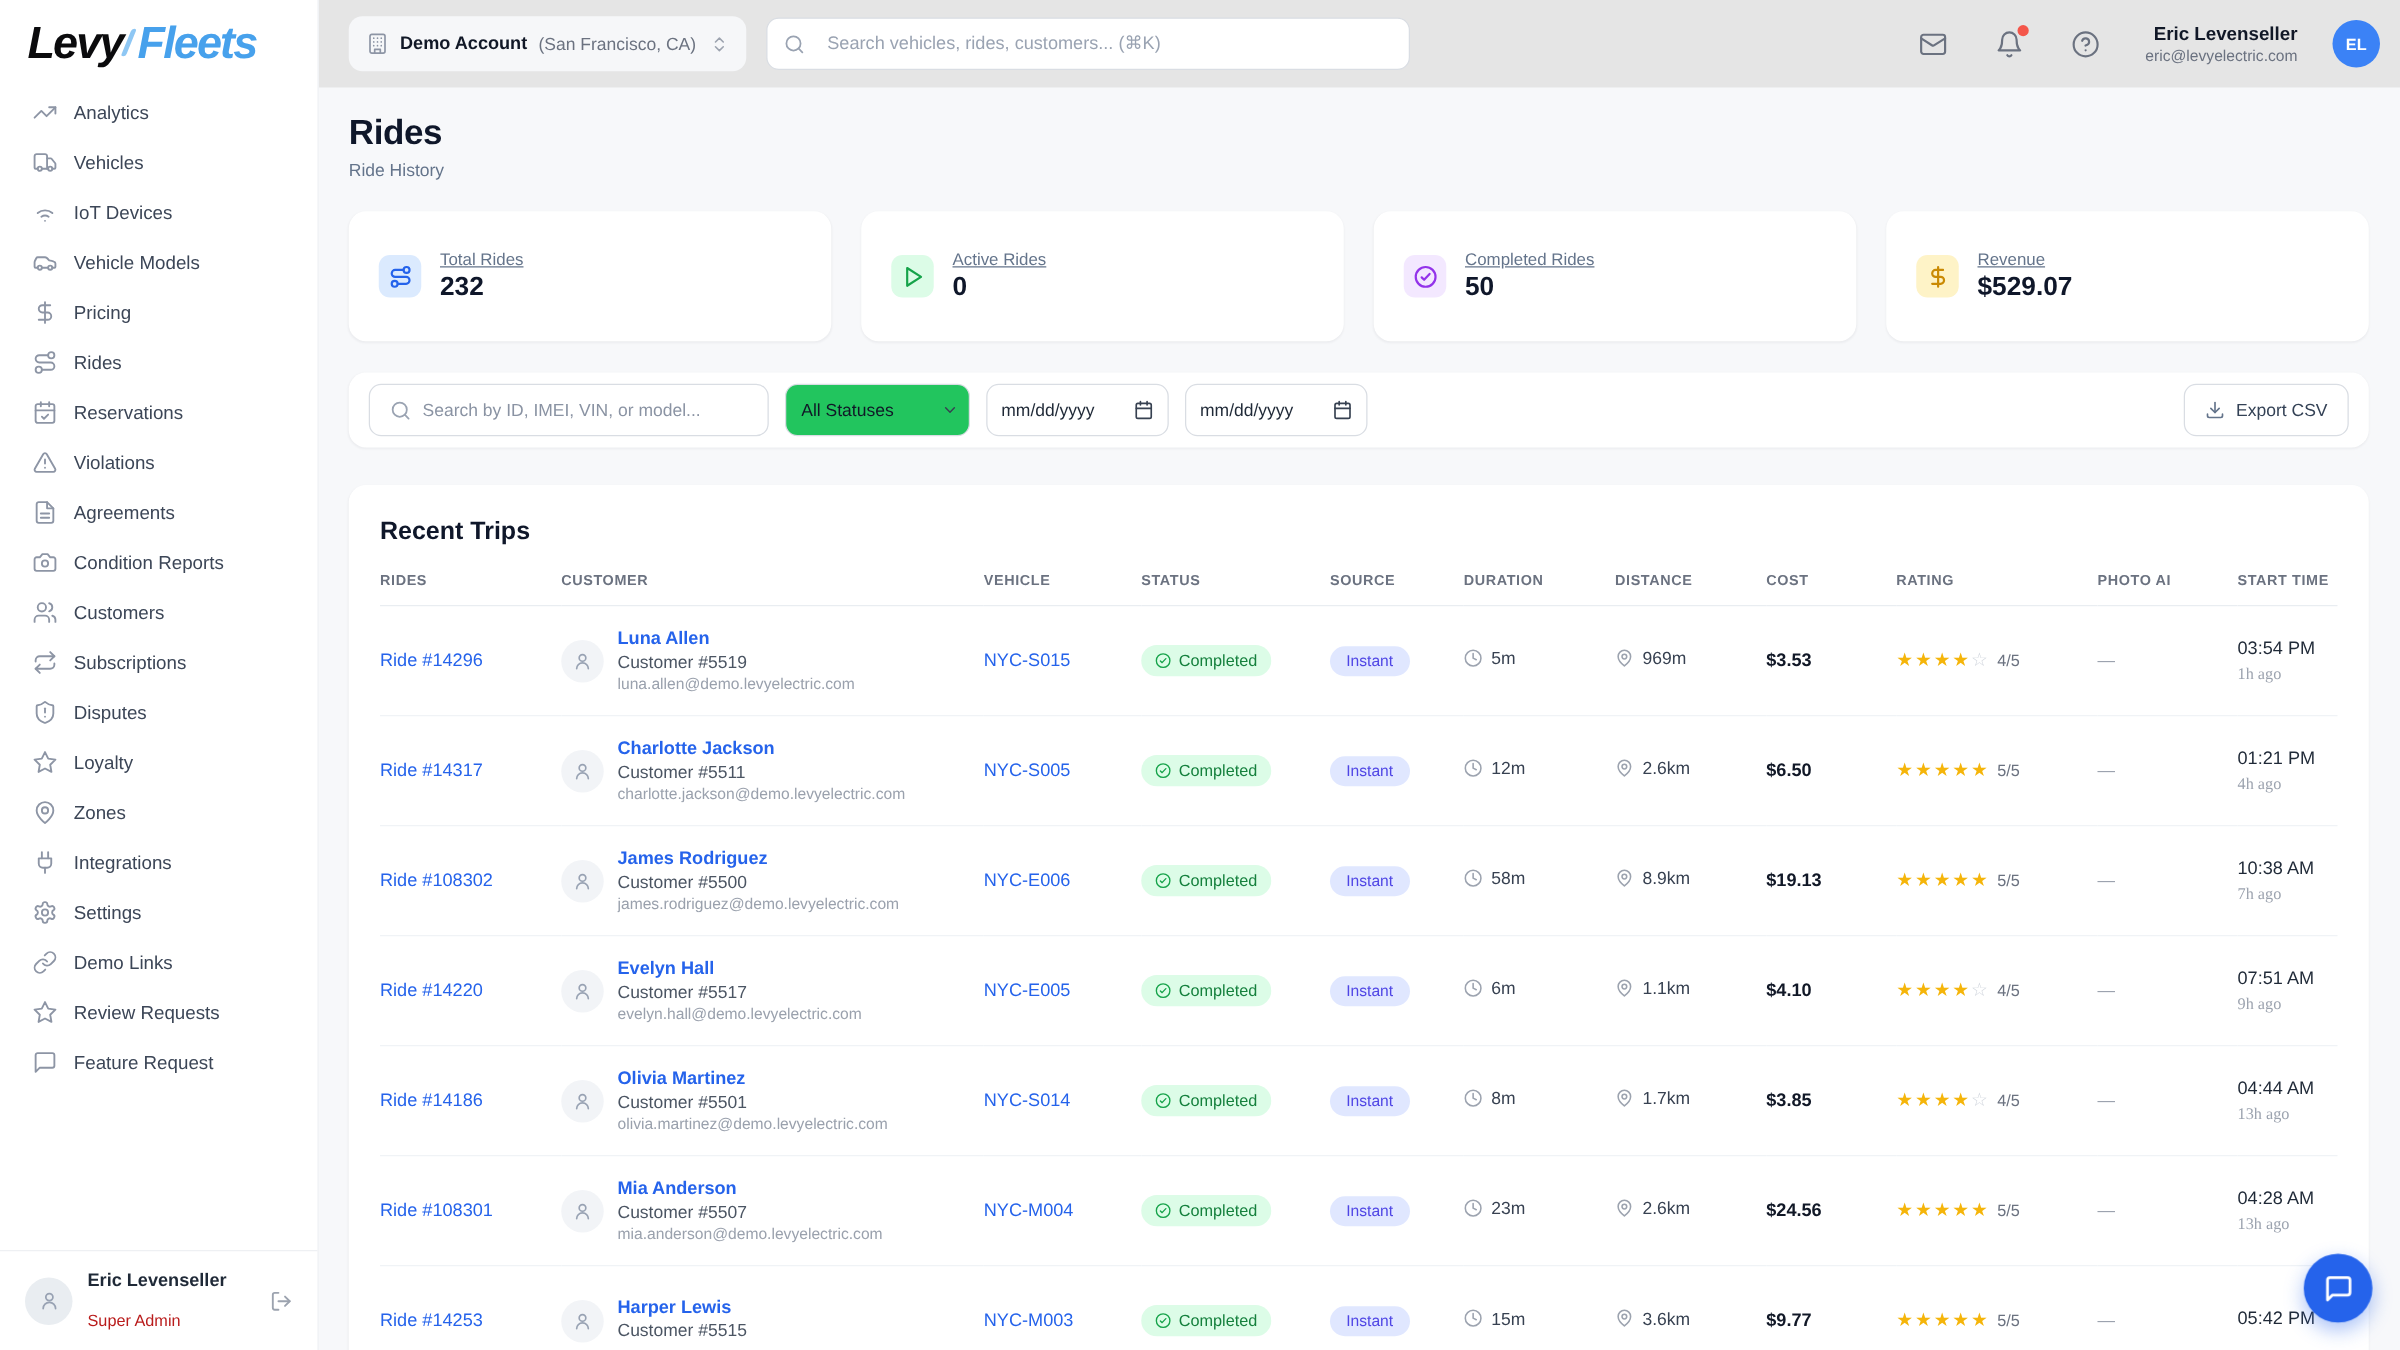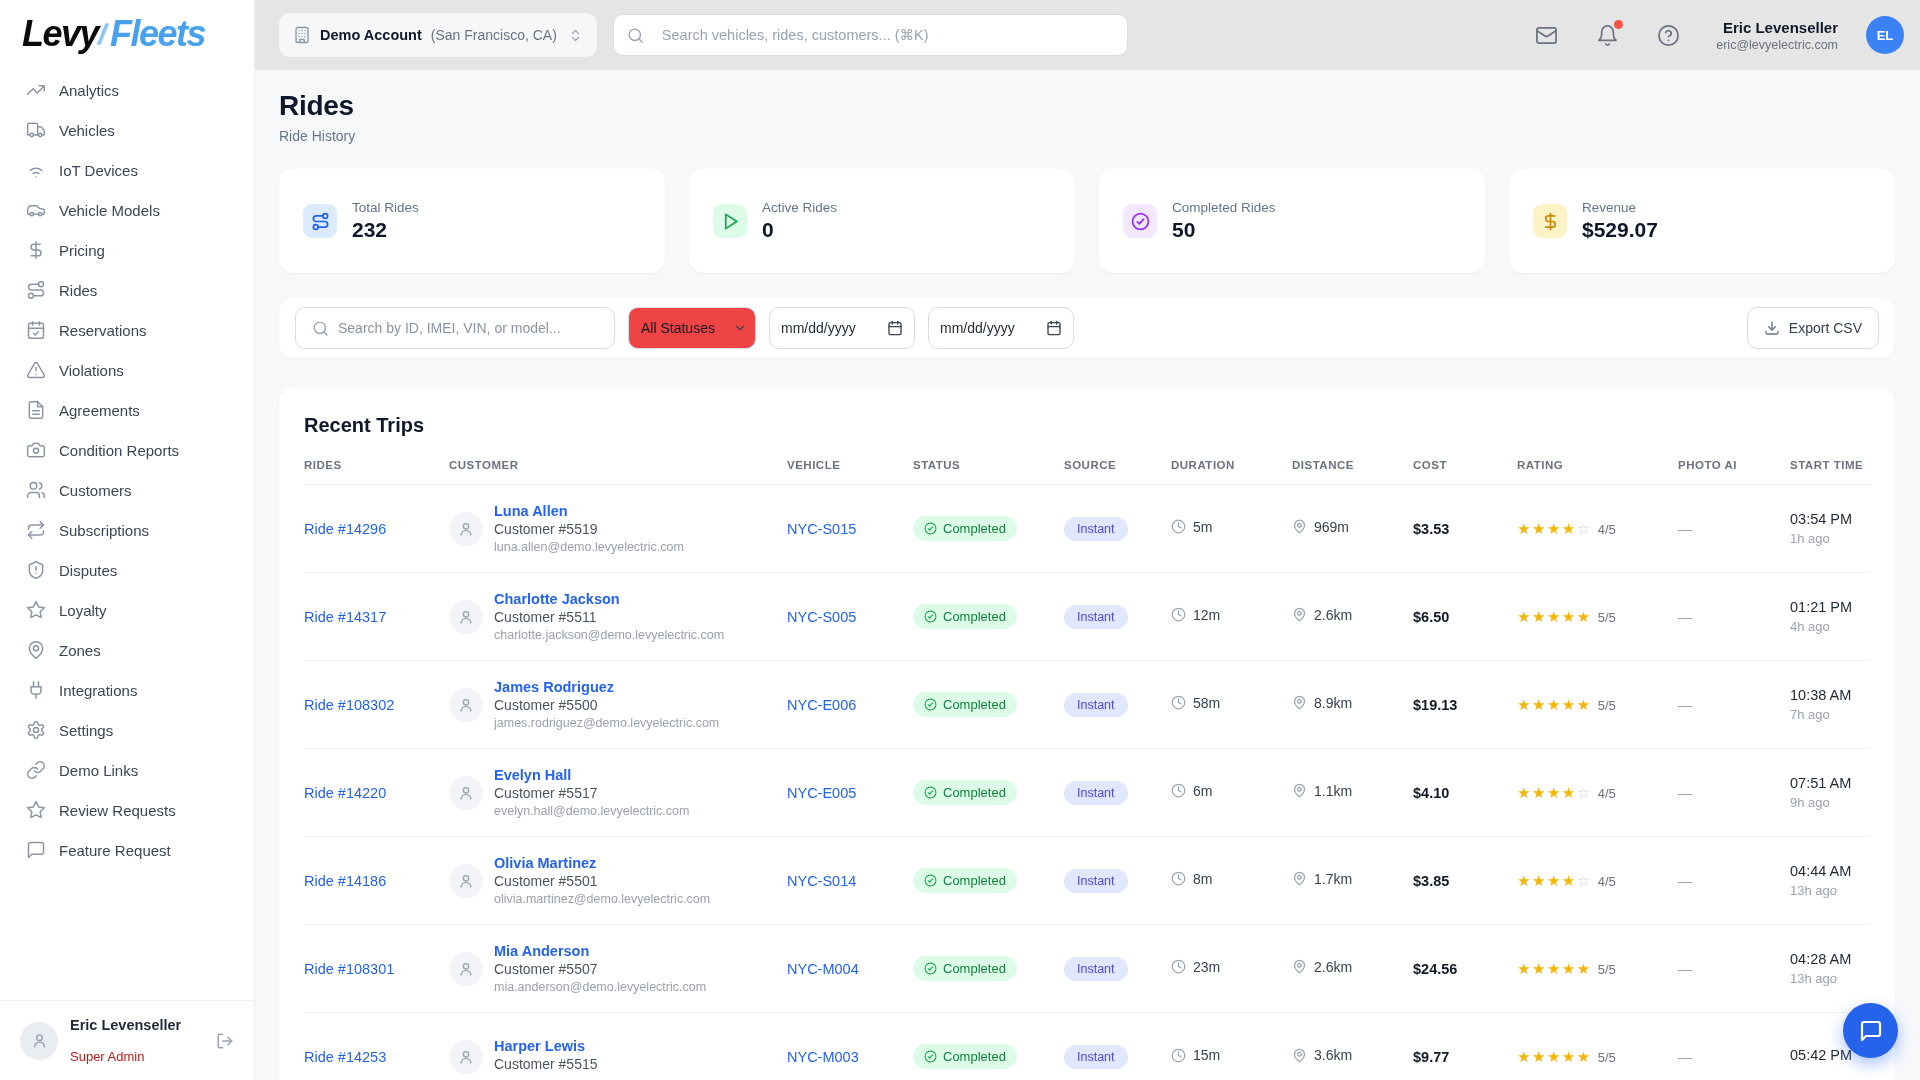--- a/index.html
+++ b/index.html
@@ -77,39 +77,39 @@
   .main { position:fixed; left:255px; top:70px; right:0; bottom:0; padding:20px 25px 0 24px; overflow:hidden; }
   .page-title { font-size:28px; font-weight:700; color:#0f172a; letter-spacing:-0.3px; }
   .page-sub { font-size:14px; color:#64748b; margin-top:6px; }
 
   .stats { display:grid; grid-template-columns:repeat(4,1fr); gap:24px; margin-top:25px; }
   .stat-card {
     background:#fff; border-radius:14px; height:104px; padding:0 24px;
     display:flex; align-items:center; gap:15px; box-shadow:0 1px 2px rgba(16,24,40,.05);
   }
   .stat-ico { width:34px; height:34px; border-radius:9px; display:flex; align-items:center; justify-content:center; flex:0 0 auto; }
-  .stat-label { font-size:13.5px; color:#64748b; }
+  .stat-label { font-size:13.5px; color:#64748b;text-decoration:underline; }
   .stat-value { font-size:21px; font-weight:700; color:#0f172a; margin-top:3px; }
 
   .filterbar {
     background:#fff; border-radius:14px; margin-top:25px; height:60px;
     display:flex; align-items:center; gap:13px; padding:0 16px;
     box-shadow:0 1px 2px rgba(16,24,40,.05);
   }
   .f-search {
     width:320px; height:42px; border:1.5px solid #d9dde3; border-radius:10px;
     display:flex; align-items:center; gap:9px; padding:0 16px;
   }
   .f-search .s-ico { color:#9aa3b2; }
   .f-search input { border:none; outline:none; flex:1; font-size:14px; color:#111827; font-family:"Liberation Sans","DejaVu Sans",sans-serif; }
   .f-search input::placeholder { color:#8a93a3; }
   .f-select-wrap { position:relative; }
   .f-select {
-    appearance:none; -webkit-appearance:none; width:128px; height:42px;
-    border:1.5px solid #d9dde3; border-radius:10px; background:#ef4444;
+    appearance:none; -webkit-appearance:none; width:148px; height:42px;
+    border:1.5px solid #d9dde3; border-radius:10px; background:#22c55e;
     font-size:14px; color:#111827; padding:0 28px 0 12px;
     font-family:"Liberation Sans","DejaVu Sans",sans-serif; cursor:pointer;
   }
   .f-select-wrap .chev { position:absolute; right:9px; top:14px; color:#374151; pointer-events:none; }
   .f-date {
     width:146px; height:42px; border:1.5px solid #d9dde3; border-radius:10px;
     display:flex; align-items:center; justify-content:space-between; padding:0 11px;
     font-size:14px; color:#1f2937; cursor:text;
   }
   .f-date .cal { color:#374151; }
@@ -149,21 +149,21 @@
   }
   .meta { display:inline-flex; align-items:center; gap:7px; font-size:14px; color:#374151; }
   .meta .m-ico { color:#9ca3af; flex:0 0 auto; }
   .cost { font-size:14.5px; font-weight:700; color:#111827; }
   .stars { font-size:15px; letter-spacing:1.5px; white-space:nowrap; }
   .star-f { color:#f5b50a; }
   .star-e { color:#cfd4dc; }
   .rating-label { font-size:13px; color:#6b7280; margin-left:6px; }
   .dash { color:#9ca3af; font-size:14px; }
   .t-time { font-size:14.5px; color:#1f2937; }
-  .t-ago { font-size:13px; color:#9ca3af; margin-top:4px; }
+  .t-ago { font-size:13px; color:#9ca3af; margin-top:4px;font-family:Liberation Serif, serif; }
 
   
   .chat-fab {
     position:fixed; right:22px; bottom:22px; width:55px; height:55px; border-radius:50%;
     background:#2563eb; display:flex; align-items:center; justify-content:center;
     box-shadow:0 6px 16px rgba(37,99,235,.4); cursor:pointer; z-index:10; color:#fff;
   }
 </style>
 </head>
 <body>

